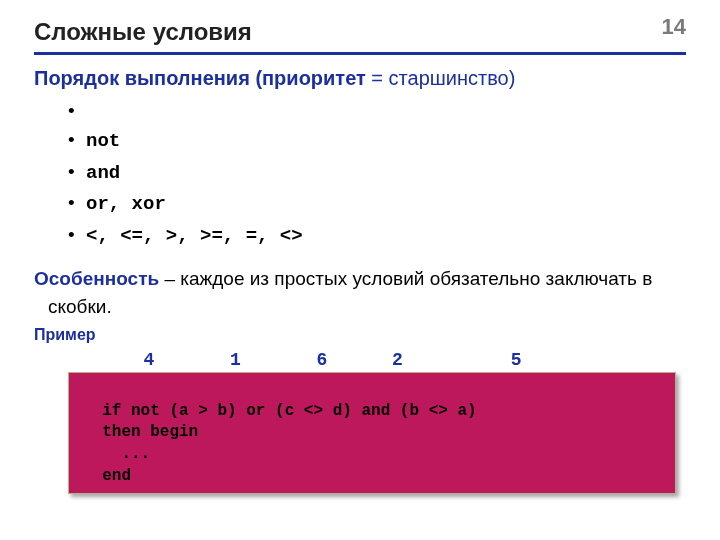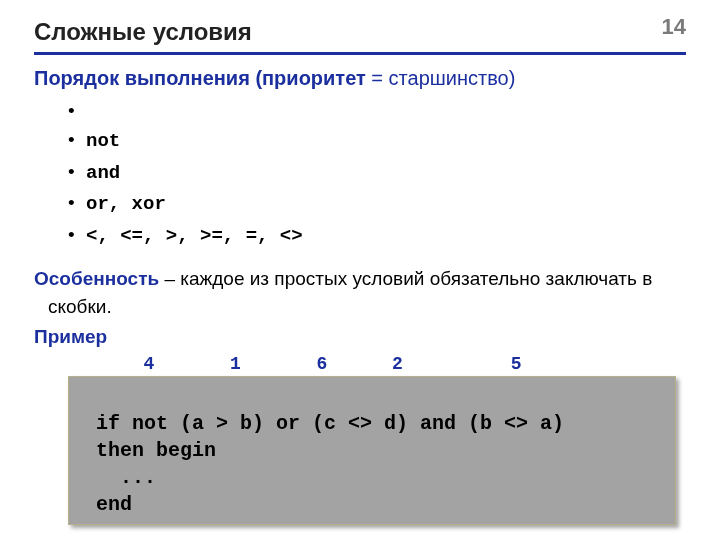--- a/index.html
+++ b/index.html
@@ -51,44 +51,44 @@
   .mono { font-family: "Courier New", Courier, monospace; font-weight: bold; }
   .feature-line {
     font-size: 19px;
     line-height: 1.45;
     margin-bottom: 6px;
     padding-left: 14px;
     text-indent: -14px;
   }
   .feature-line .lead { font-weight: bold; color: #1b2f9e; }
   .example-label {
-    font-size: 19px;
+    font-size: 16px;
     font-weight: bold;
     color: #1b2f9e;
     margin-bottom: 6px;
   }
   .order-row {
     font-family: "Courier New", Courier, monospace;
     font-weight: bold;
     font-size: 18px;
     color: #1b2f9e;
     white-space: pre;
     margin-left: 34px;
     margin-bottom: 2px;
   }
   .code-box {
-    background: #a3a3a3;
+    background: #be185d;
     border: 1px solid #b8b08a;
     box-shadow: 3px 3px 4px rgba(0,0,0,0.35);
-    padding: 6px 10px 6px 3px;
+    padding: 6px 10px 6px 14px;
     margin-left: 34px;
     margin-right: 10px;
     font-family: "Courier New", Courier, monospace;
     font-weight: bold;
-    font-size: 20px;
+    font-size: 16px;
     line-height: 1.35;
     white-space: pre;
   }
 </style>
 </head>
 <body>
 
 <div class="page-num">14</div>
 
 <div class="title">Сложные условия</div>

